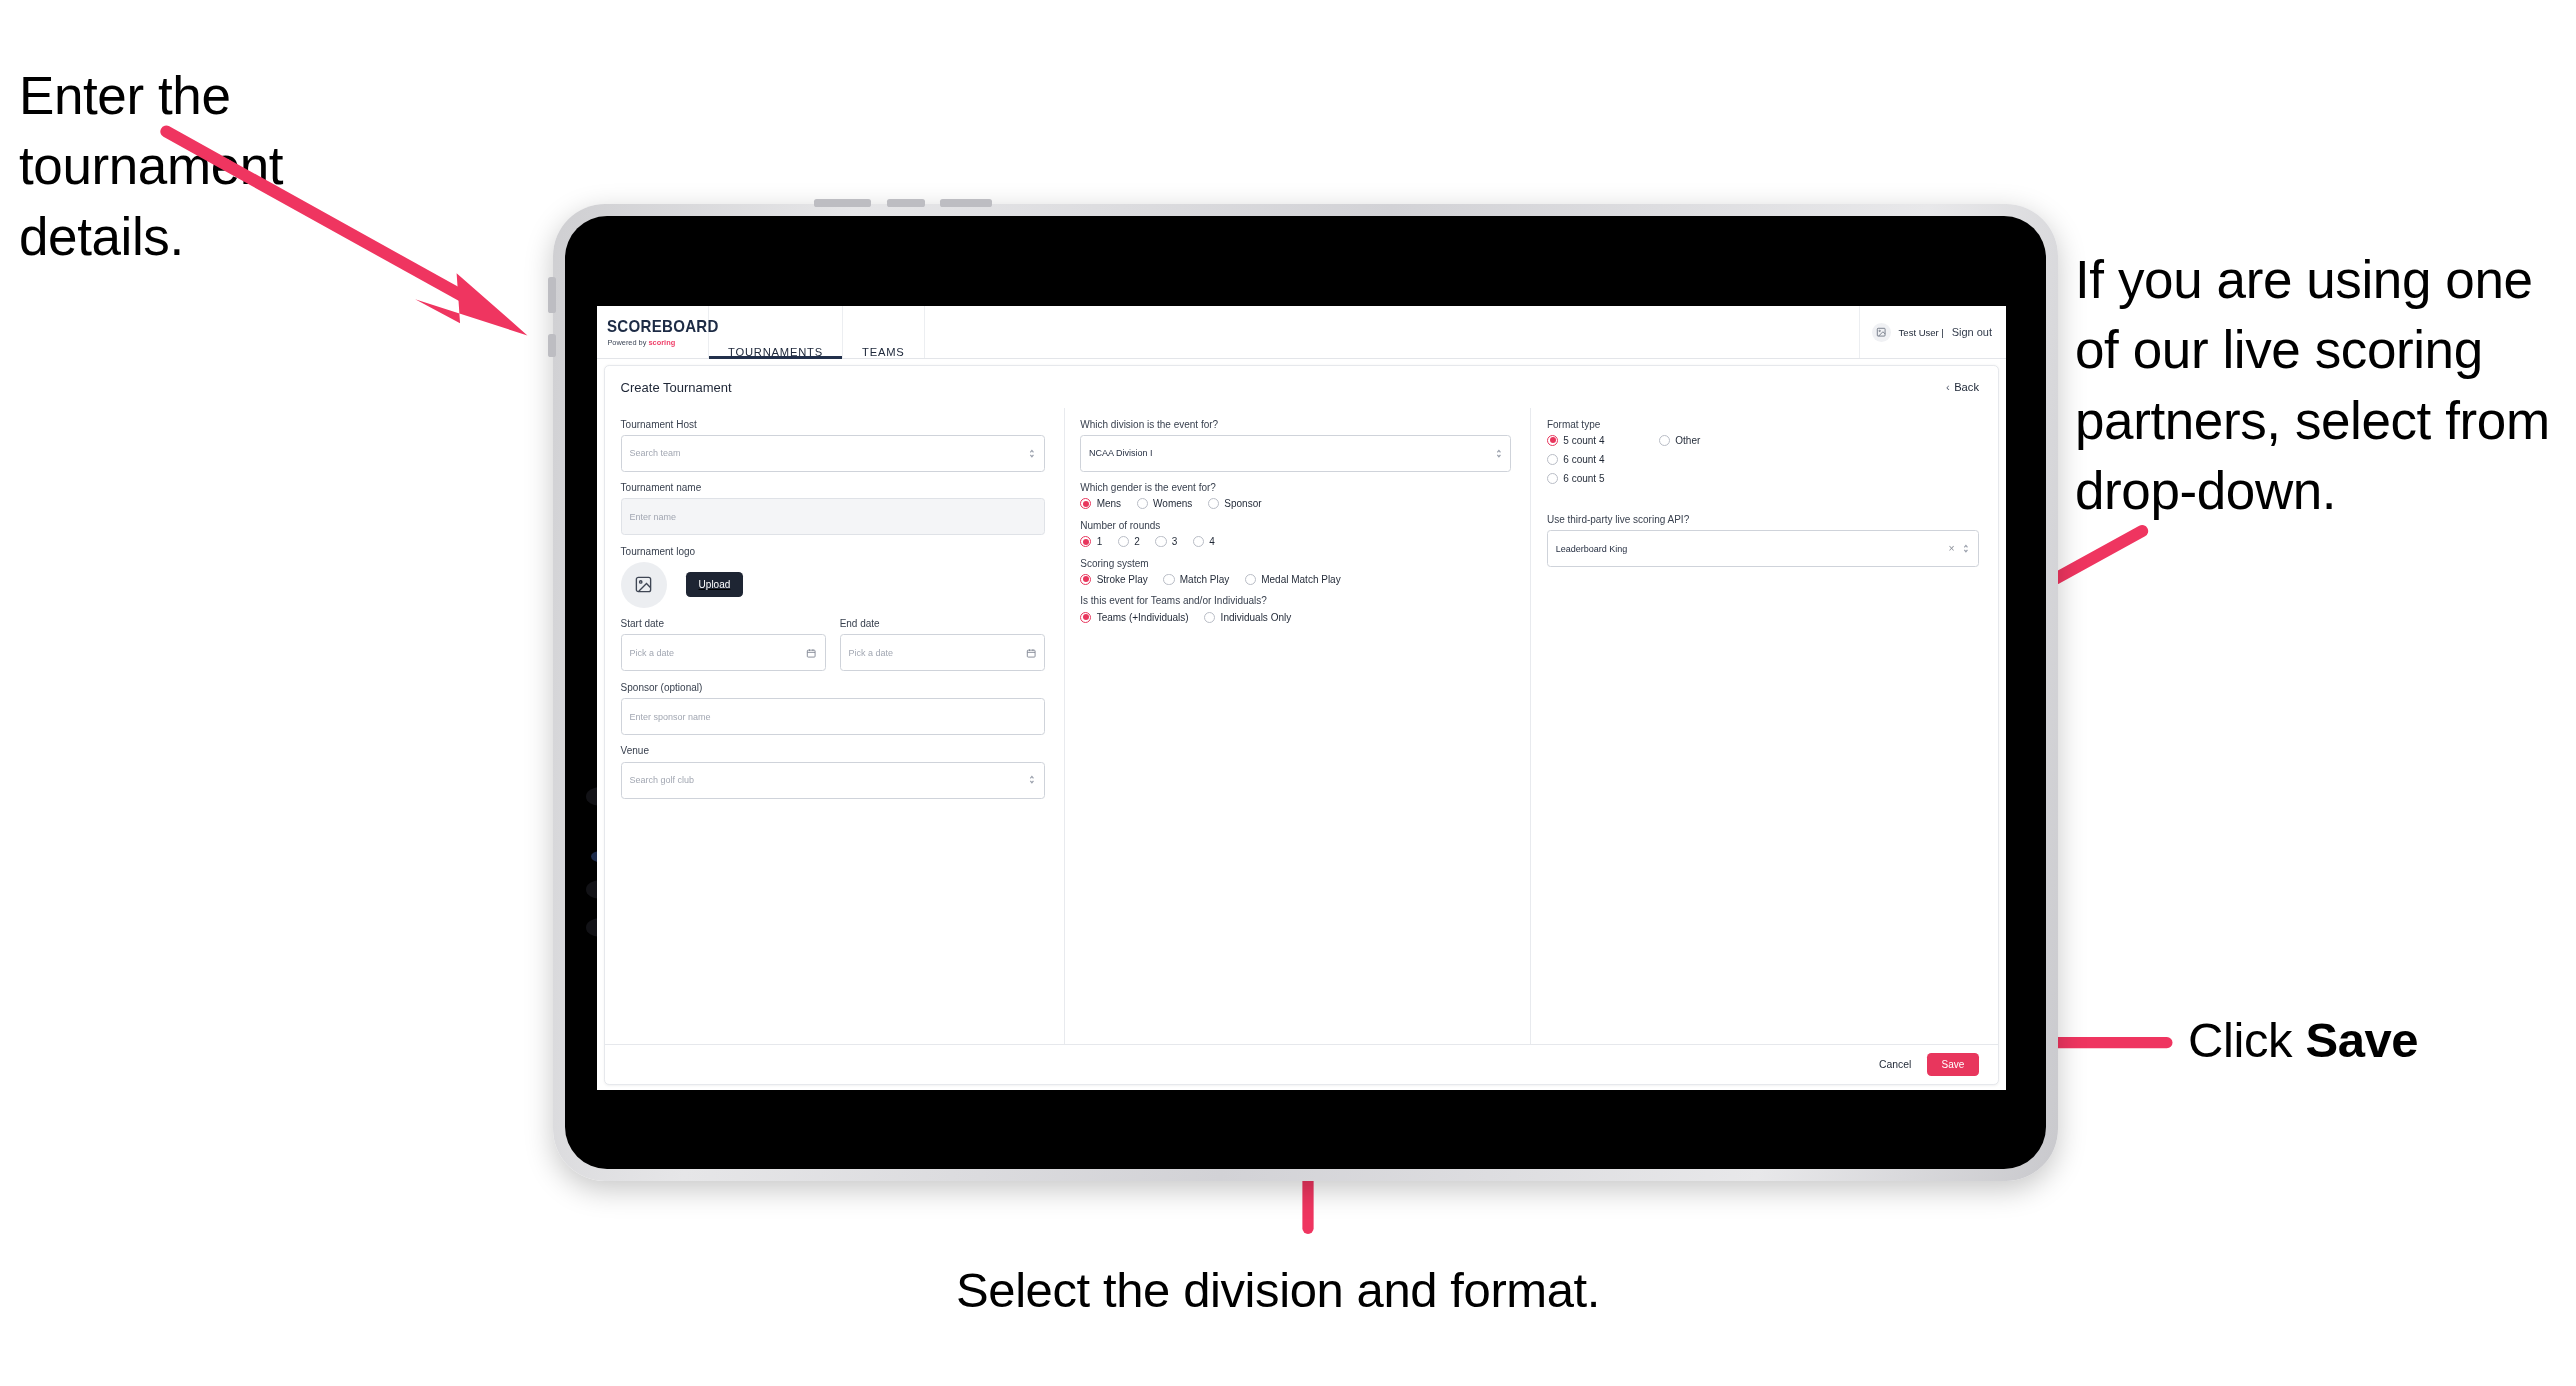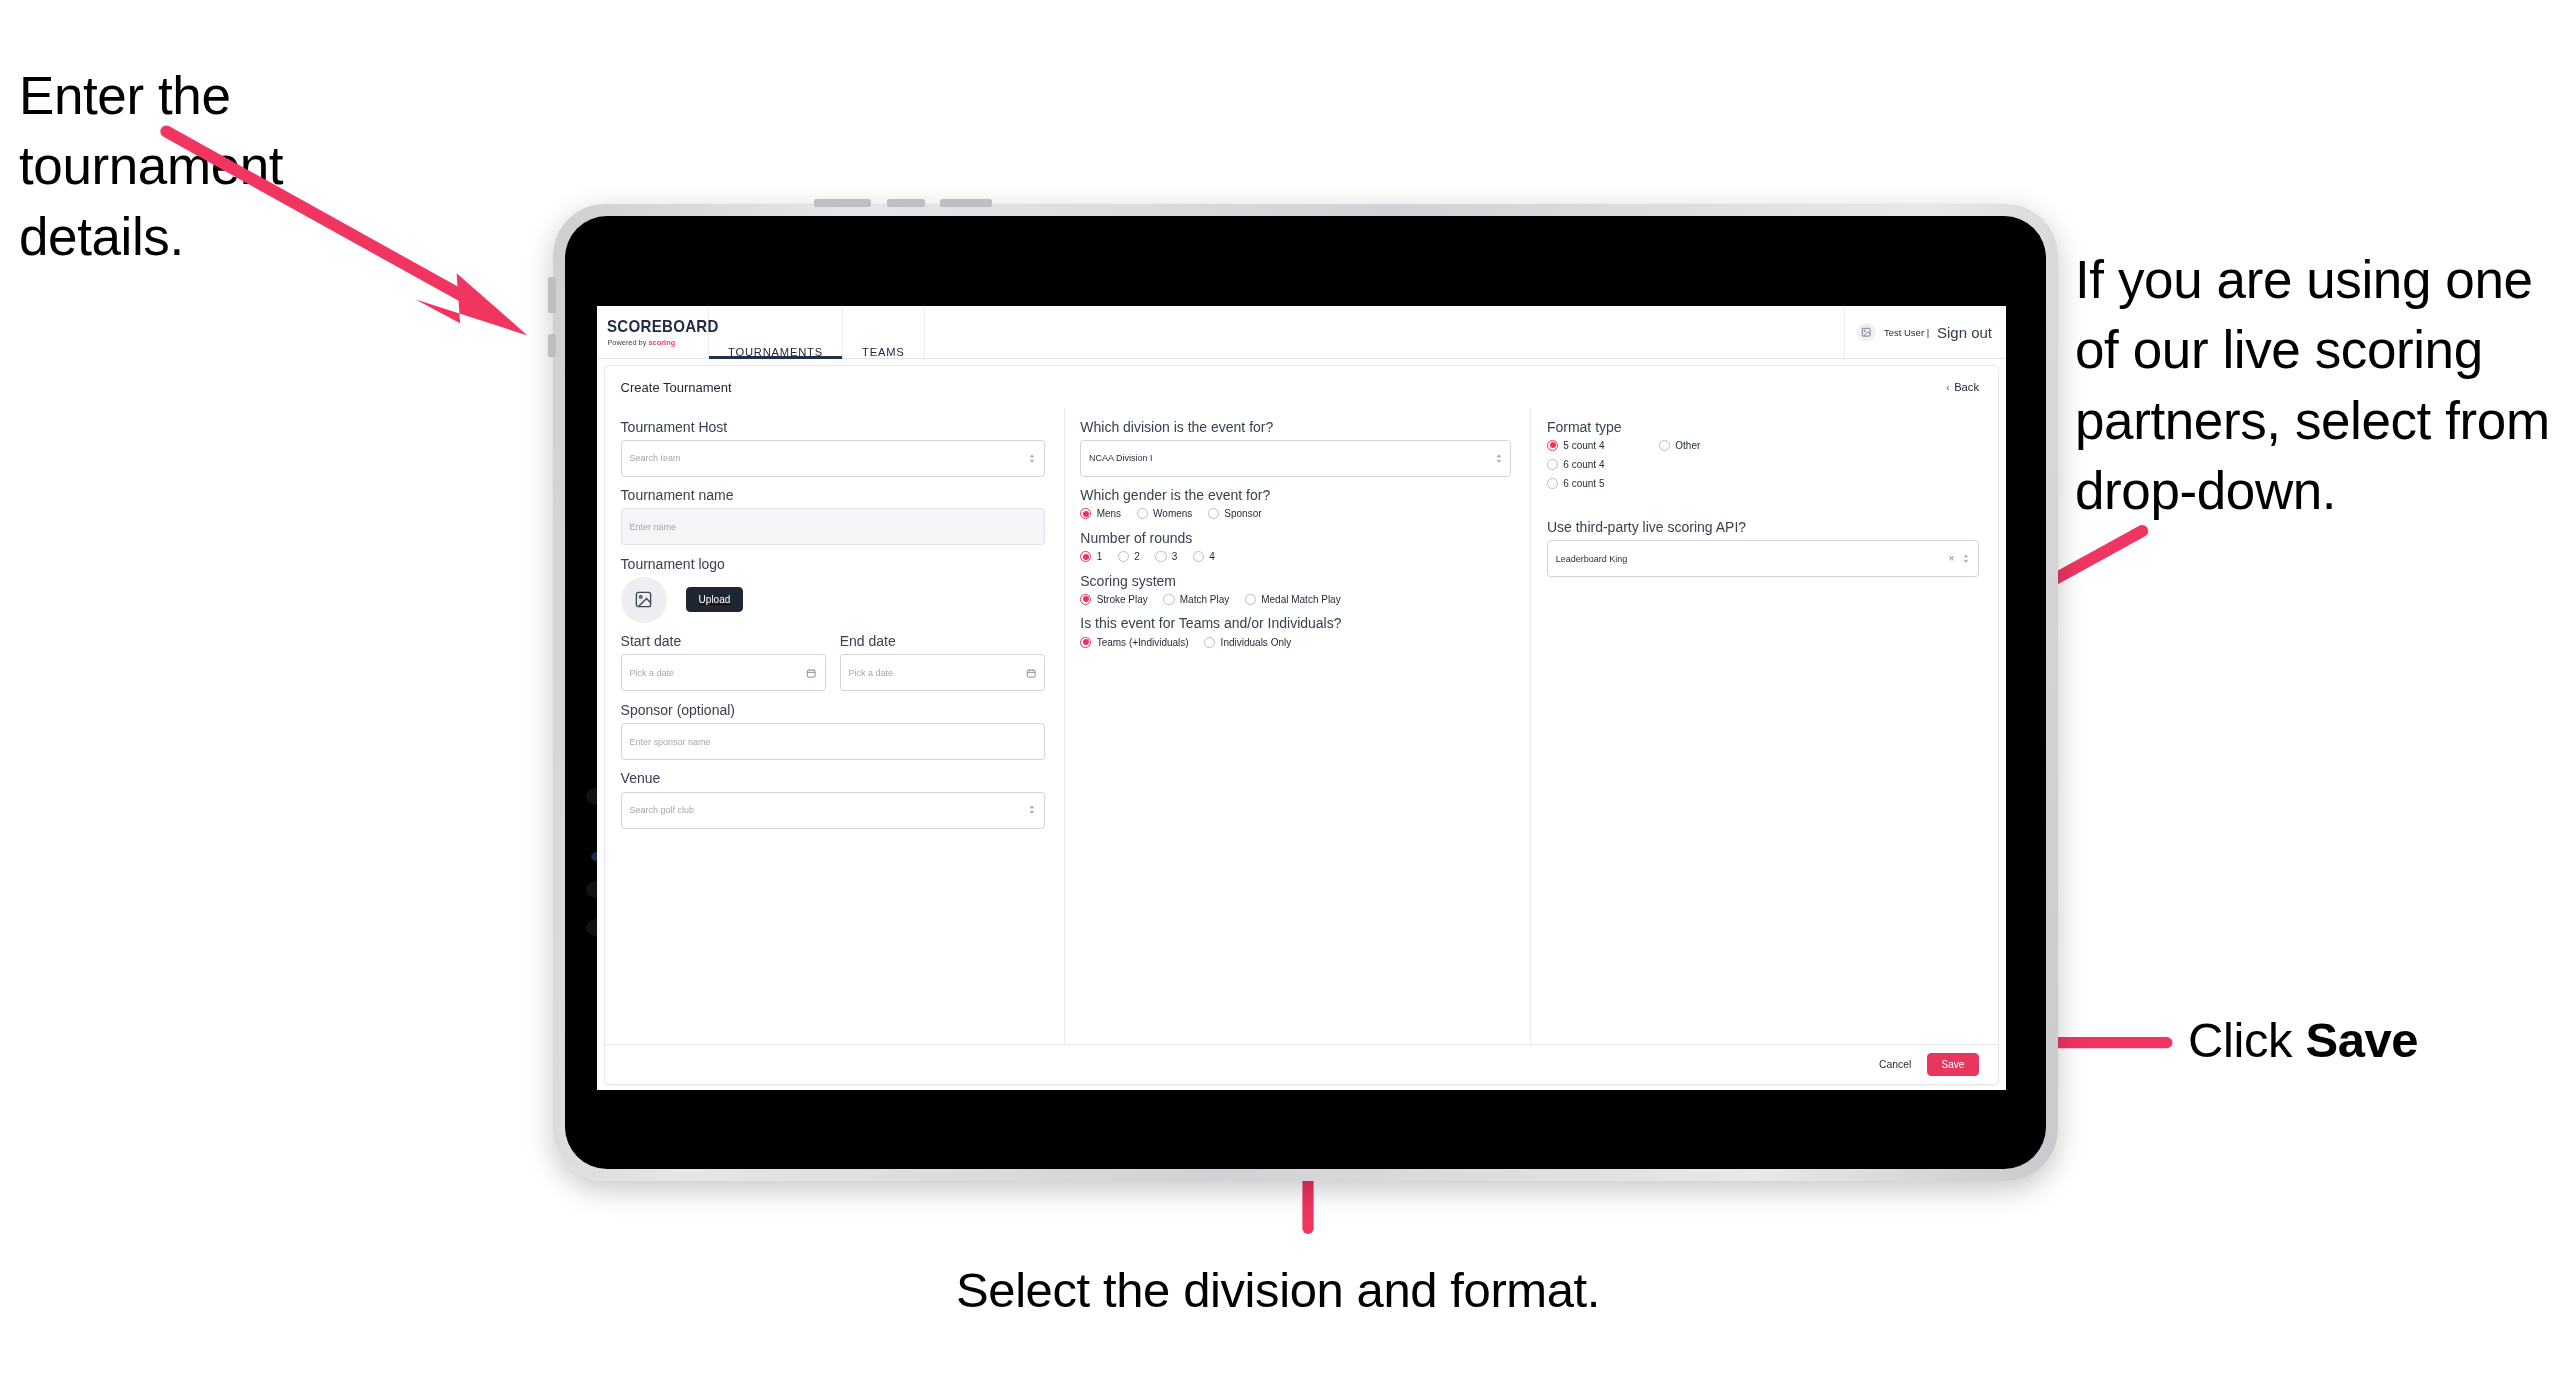--- a/index.html
+++ b/index.html
@@ -64,39 +64,39 @@
   #logo-sub{font-size:7.4px;color:#3d4657;margin-top:1.7px;white-space:nowrap;}
   #logo-sub .brand{color:#ef3e68;font-weight:bold;}
 
   .navtab{display:flex;align-items:flex-end;padding:0 19px;font-size:11.2px;color:#202a3c;
     letter-spacing:0.8px;border-right:0.9px solid #eceef1;cursor:pointer;position:relative;}
   .navtab.active:after{content:"";position:absolute;left:0;right:0;bottom:-0.9px;height:2.6px;background:#22304b;}
   #nav-spacer{flex:1;border-right:0.9px solid #eceef1;}
   #nav-user{display:flex;align-items:center;gap:7.8px;padding:0 14px 0 12px;}
   #avatar{width:19px;height:19px;border-radius:50%;background:#f0f1f4;display:flex;align-items:center;justify-content:center;}
   #user-name{font-size:9.5px;color:#222b3a;white-space:nowrap;}
-  #signout{font-size:15px;color:#333c4c;white-space:nowrap;cursor:pointer;}
+  #signout{font-size:11px;color:#333c4c;white-space:nowrap;cursor:pointer;}
 
   
   #page-card{position:absolute;left:7px;top:59px;right:7px;bottom:5.2px;
     background:#fff;border:0.9px solid #e6e8ec;border-radius:5.2px;
     box-shadow:0 0.9px 2.6px rgba(20,25,40,.06);display:flex;flex-direction:column;}
   #page-head{height:42px;display:flex;align-items:center;justify-content:space-between;
     padding:0 19px 0 15.6px;box-sizing:border-box;}
   #page-title{font-size:13px;color:#1e2636;}
   #back-link{font-size:11.2px;color:#222b3a;cursor:pointer;white-space:nowrap;}
   #back-link .chev{color:#5a6172;margin-right:4.3px;}
 
   #cols{flex:1;display:flex;padding:0 0 0 0;}
   .col{padding:7px 19px 0 15.6px;box-sizing:border-box;}
   #col-left{width:33%;border-right:0.9px solid #e8eaee;}
   #col-mid{width:33.5%;border-right:0.9px solid #e8eaee;}
   #col-right{flex:1;}
 
-  .fl{font-size:14px;color:#39414f;margin:10.4px 0 5.2px;display:block;}
+  .fl{font-size:10px;color:#39414f;margin:10.4px 0 5.2px;display:block;}
   .fl.first{margin-top:3.5px;}
 
   .inp{
     height:37px;border:0.9px solid #cfd3da;border-radius:3.5px;background:#fff;
     display:flex;align-items:center;padding:0 7.8px;box-sizing:border-box;position:relative;
     font-size:9px;color:#a2a7b2;width:100%;
   }
   .inp.filled{color:#273043;}
   .inp.soft{background:#f4f5f7;border-color:#dfe2e7;}
   .inp .txt{flex:1;overflow:hidden;white-space:nowrap;}

